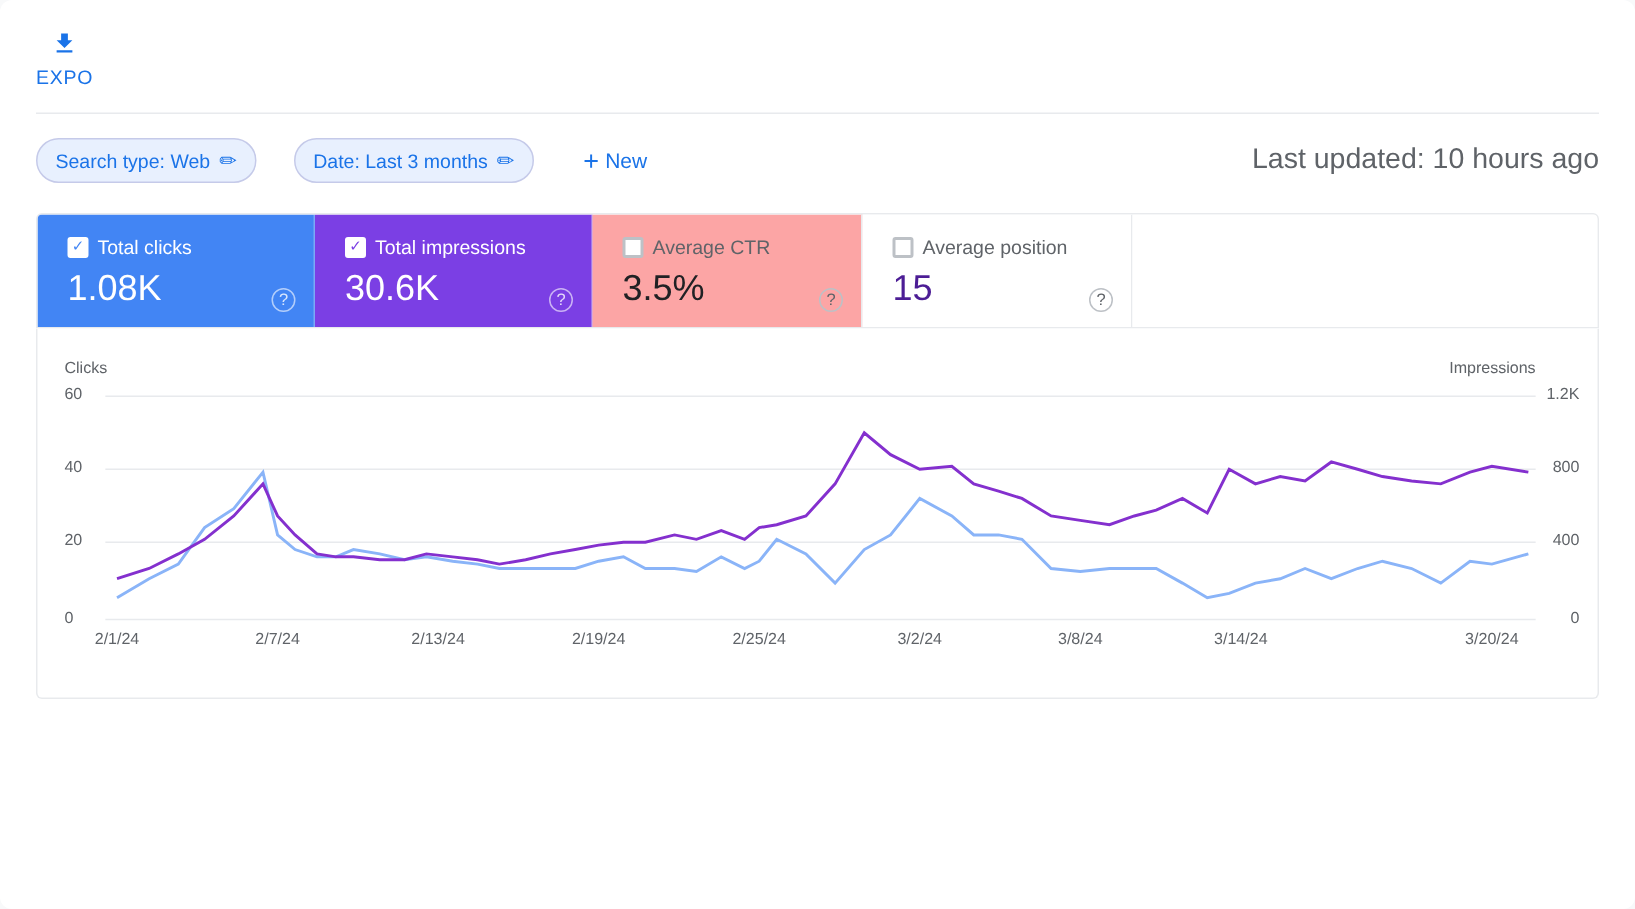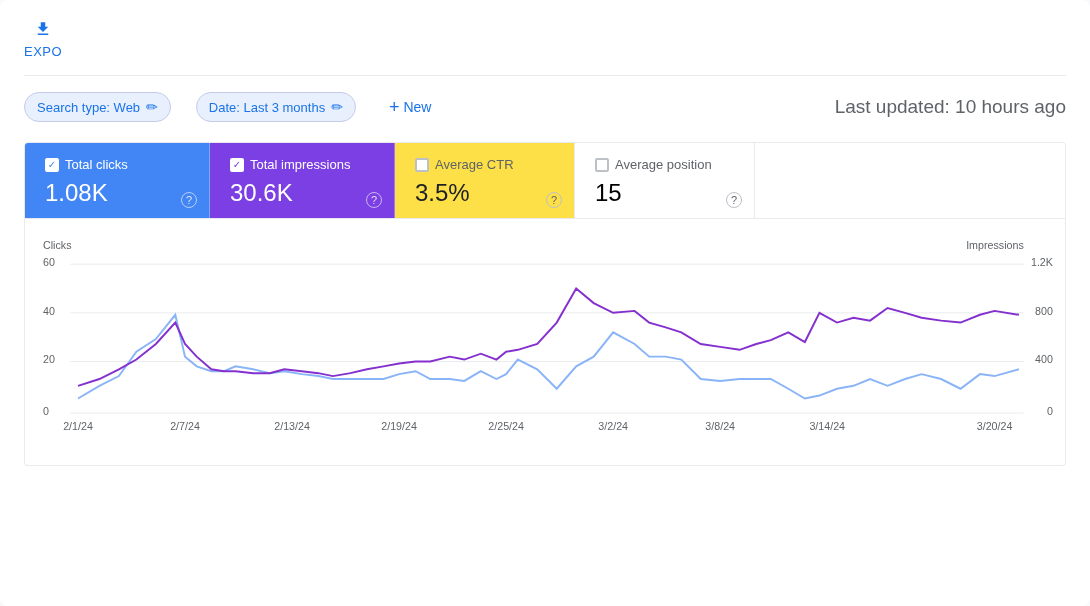--- a/index.html
+++ b/index.html
@@ -98,21 +98,21 @@
       background: #4285f4;
       color: #fff;
       min-width: 185px;
     }
     .metric-card.impressions {
       background: #7b3fe4;
       color: #fff;
       min-width: 185px;
     }
     .metric-card.ctr {
-      background: #fde047;
+      background: #fca5a5;
       color: #202124;
       border-right: 1px solid #e8eaed;
     }
     .metric-card.position {
       background: #fff;
       color: #202124;
       border-right: 1px solid #e8eaed;
     }
     .metric-card.empty {
       background: #fff;
@@ -269,21 +269,21 @@
       </div>
       <div class="metric-value" style="color:#202124;">3.5%</div>
       <div class="metric-help-gray">?</div>
     </div>
 
     <div class="metric-card position">
       <div class="metric-label-row">
         <div class="metric-checkbox-empty"></div>
         <span class="metric-label-text" style="color:#5f6368;">Average position</span>
       </div>
-      <div class="metric-value" style="color:#000000;">15</div>
+      <div class="metric-value" style="color:#4c1d95;">15</div>
       <div class="metric-help-gray">?</div>
     </div>
 
     <div class="metric-card empty"></div>
   </div>
 
   <div class="chart-container">
     <svg class="chart" viewBox="0 0 1040 220" xmlns="http://www.w3.org/2000/svg">
 
       <text x="2" y="14" font-size="11" fill="#5f6368">Clicks</text>

